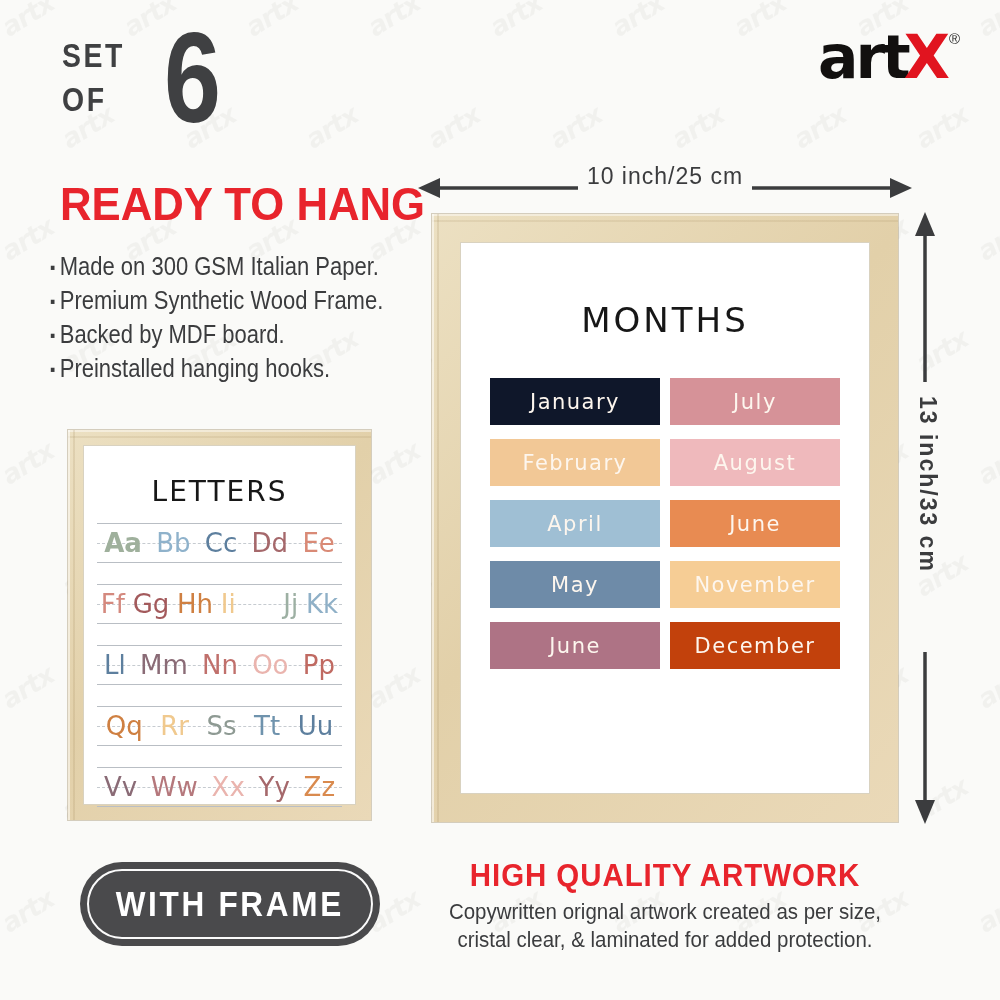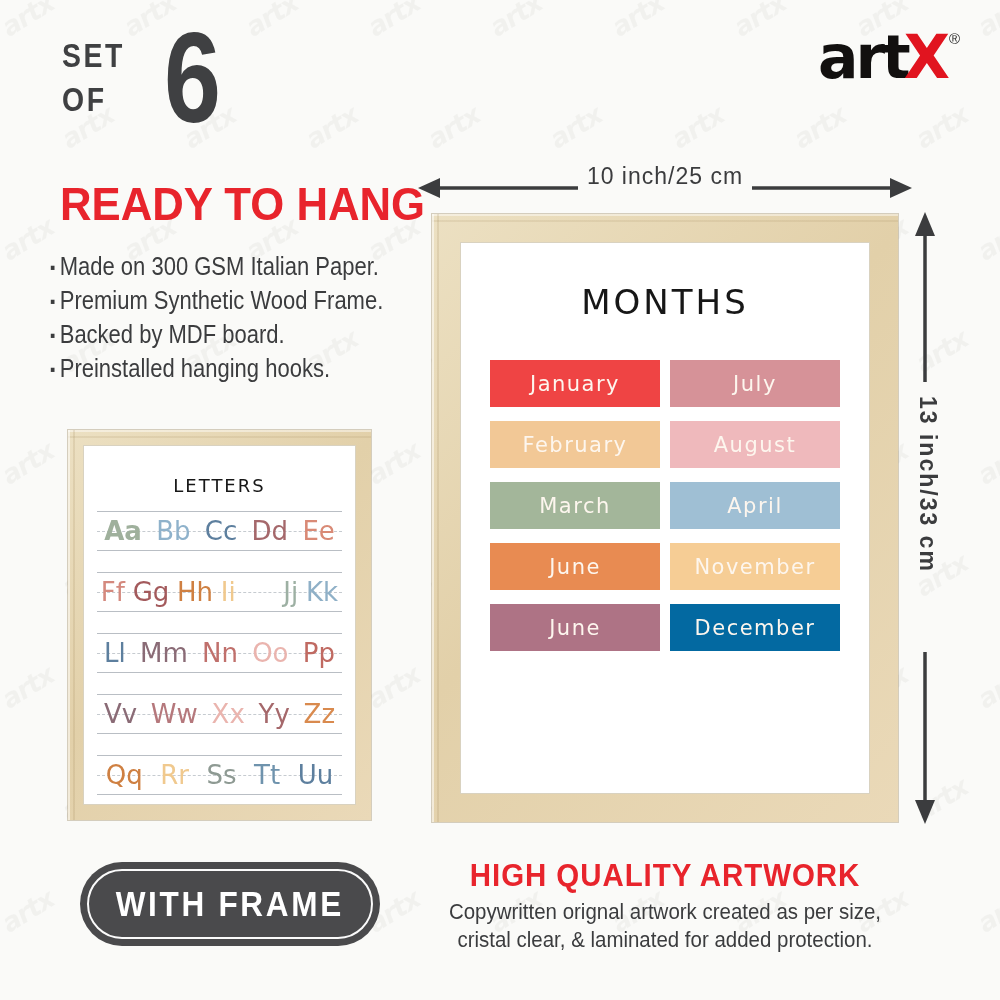--- a/index.html
+++ b/index.html
@@ -93,41 +93,41 @@
       linear-gradient(135deg,#ece0c2 0%,#e2d0a9 45%,#ead9b8 100%);
   }
   .frame .mat{
     position:absolute;background:#ffffff;
     box-shadow:inset 0 0 0 1px rgba(180,165,130,.5);
   }
 
   
   #frame-big{left:432px;top:214px;width:466px;height:608px;}
   #frame-big .mat{left:28px;top:28px;right:28px;bottom:28px;}
-  #poster-months{position:absolute;left:460px;top:226px;width:410px;height:504px;}
+  #poster-months{position:absolute;left:460px;top:244px;width:410px;height:504px;}
   .months-title{
     text-align:center;color:#171717;font-size:34px;letter-spacing:3px;
     margin-top:56px;font-family:"DejaVu Sans", sans-serif;font-weight:400;
   }
   .months-grid{
     margin-top:38px;display:grid;grid-template-columns:1fr 1fr;
     column-gap:10px;row-gap:14px;padding:0 30px;
   }
   .mcell{
     height:47px;display:flex;align-items:center;justify-content:center;
     color:#fdf6ee;font-size:21px;letter-spacing:1.5px;
     font-family:"DejaVu Sans", sans-serif;
   }
 
   
   #frame-small{left:68px;top:430px;width:303px;height:390px;}
   #frame-small .mat{left:15px;top:15px;right:15px;bottom:15px;}
   #poster-letters{position:absolute;left:83px;top:445px;width:273px;height:360px;}
   .letters-title{
-    text-align:center;color:#171717;font-size:18px;letter-spacing:2px;
+    text-align:center;color:#171717;font-size:28px;letter-spacing:2px;
     margin-top:30px;font-family:"DejaVu Sans", sans-serif;
   }
   .lrow{
     position:relative;height:52px;margin:9px 14px 0 14px;
   }
   .lrow .ltop,.lrow .lbot{
     position:absolute;left:0;right:0;height:1px;background:#b9bec4;
   }
   .lrow .ltop{top:6px;} .lrow .lbot{bottom:6px;}
   .lrow .lmid{
@@ -327,48 +327,48 @@
   </svg>
   <div id="dim-right-label">13 inch/33 cm</div>
 
   <div class="frame" id="frame-big">
     <div class="wood"></div>
     <div class="mat"></div>
   </div>
   <div id="poster-months">
     <div class="months-title">MONTHS</div>
     <div class="months-grid">
-        <div class="mcell" style="background: #ef4444; color: rgb(253, 246, 238);">
+        <div class="mcell" style="background: #0f172a; color: rgb(253, 246, 238);">
           <span>January</span>
         </div>
         <div class="mcell" style="background: rgb(214, 146, 152); color: rgb(253, 246, 238);">
           <span>July</span>
         </div>
         <div class="mcell" style="background: rgb(242, 200, 150); color: rgb(253, 246, 238);">
           <span>February</span>
         </div>
         <div class="mcell" style="background: rgb(239, 185, 188); color: rgb(253, 246, 238);">
           <span>August</span>
         </div>
-        <div class="mcell" style="background: rgb(163, 182, 154); color: rgb(253, 246, 238);">
-          <span>March</span>
-        </div>
         <div class="mcell" style="background: rgb(159, 191, 212); color: rgb(253, 246, 238);">
           <span>April</span>
         </div>
         <div class="mcell" style="background: rgb(232, 139, 82); color: rgb(253, 246, 238);">
           <span>June</span>
         </div>
+        <div class="mcell" style="background: rgb(110, 139, 168); color: rgb(253, 246, 238);">
+          <span>May</span>
+        </div>
         <div class="mcell" style="background: rgb(246, 205, 149); color: rgb(253, 246, 238);">
           <span>November</span>
         </div>
         <div class="mcell" style="background: rgb(174, 115, 133); color: rgb(253, 246, 238);">
           <span>June</span>
         </div>
-        <div class="mcell" style="background: #0369a1; color: rgb(253, 246, 238);">
+        <div class="mcell" style="background: #c2410c; color: rgb(253, 246, 238);">
           <span>December</span>
         </div>
       </div>
   </div>
 
   <div class="frame" id="frame-small">
     <div class="wood"></div>
     <div class="mat"></div>
   </div>
   <div id="poster-letters">
@@ -409,39 +409,39 @@
             <span style="color: rgb(192, 112, 108);">Nn</span>
             <span style="color: rgb(234, 180, 174);">Oo</span>
             <span style="color: rgb(192, 106, 98);">Pp</span>
           </div>
         </div>
         <div class="lrow">
           <div class="ltop"></div>
           <div class="lmid"></div>
           <div class="lbot"></div>
           <div class="letters">
+            <span style="color: rgb(207, 128, 66);">Qq</span>
+            <span style="color: rgb(240, 201, 142);">Rr</span>
+            <span style="color: rgb(142, 154, 147);">Ss</span>
+            <span style="color: rgb(111, 147, 173);">Tt</span>
+            <span style="color: rgb(93, 127, 158);">Uu</span>
+          </div>
+        </div>
+        <div class="lrow">
+          <div class="ltop"></div>
+          <div class="lmid"></div>
+          <div class="lbot"></div>
+          <div class="letters">
             <span style="color: rgb(138, 107, 118);">Vv</span>
             <span style="color: rgb(181, 120, 124);">Ww</span>
             <span style="color: rgb(234, 180, 174);">Xx</span>
             <span style="color: rgb(165, 104, 107);">Yy</span>
             <span style="color: rgb(217, 138, 78);">Zz</span>
           </div>
         </div>
-        <div class="lrow">
-          <div class="ltop"></div>
-          <div class="lmid"></div>
-          <div class="lbot"></div>
-          <div class="letters">
-            <span style="color: rgb(207, 128, 66);">Qq</span>
-            <span style="color: rgb(240, 201, 142);">Rr</span>
-            <span style="color: rgb(142, 154, 147);">Ss</span>
-            <span style="color: rgb(111, 147, 173);">Tt</span>
-            <span style="color: rgb(93, 127, 158);">Uu</span>
-          </div>
-        </div>
       </div>
   </div>
 
   <div id="with-frame">
     <div class="ring"></div>
     <div class="txt">WITH FRAME</div>
   </div>
 
   <div id="hq-title">HIGH QUALITY ARTWORK</div>
   <div id="hq-sub">

